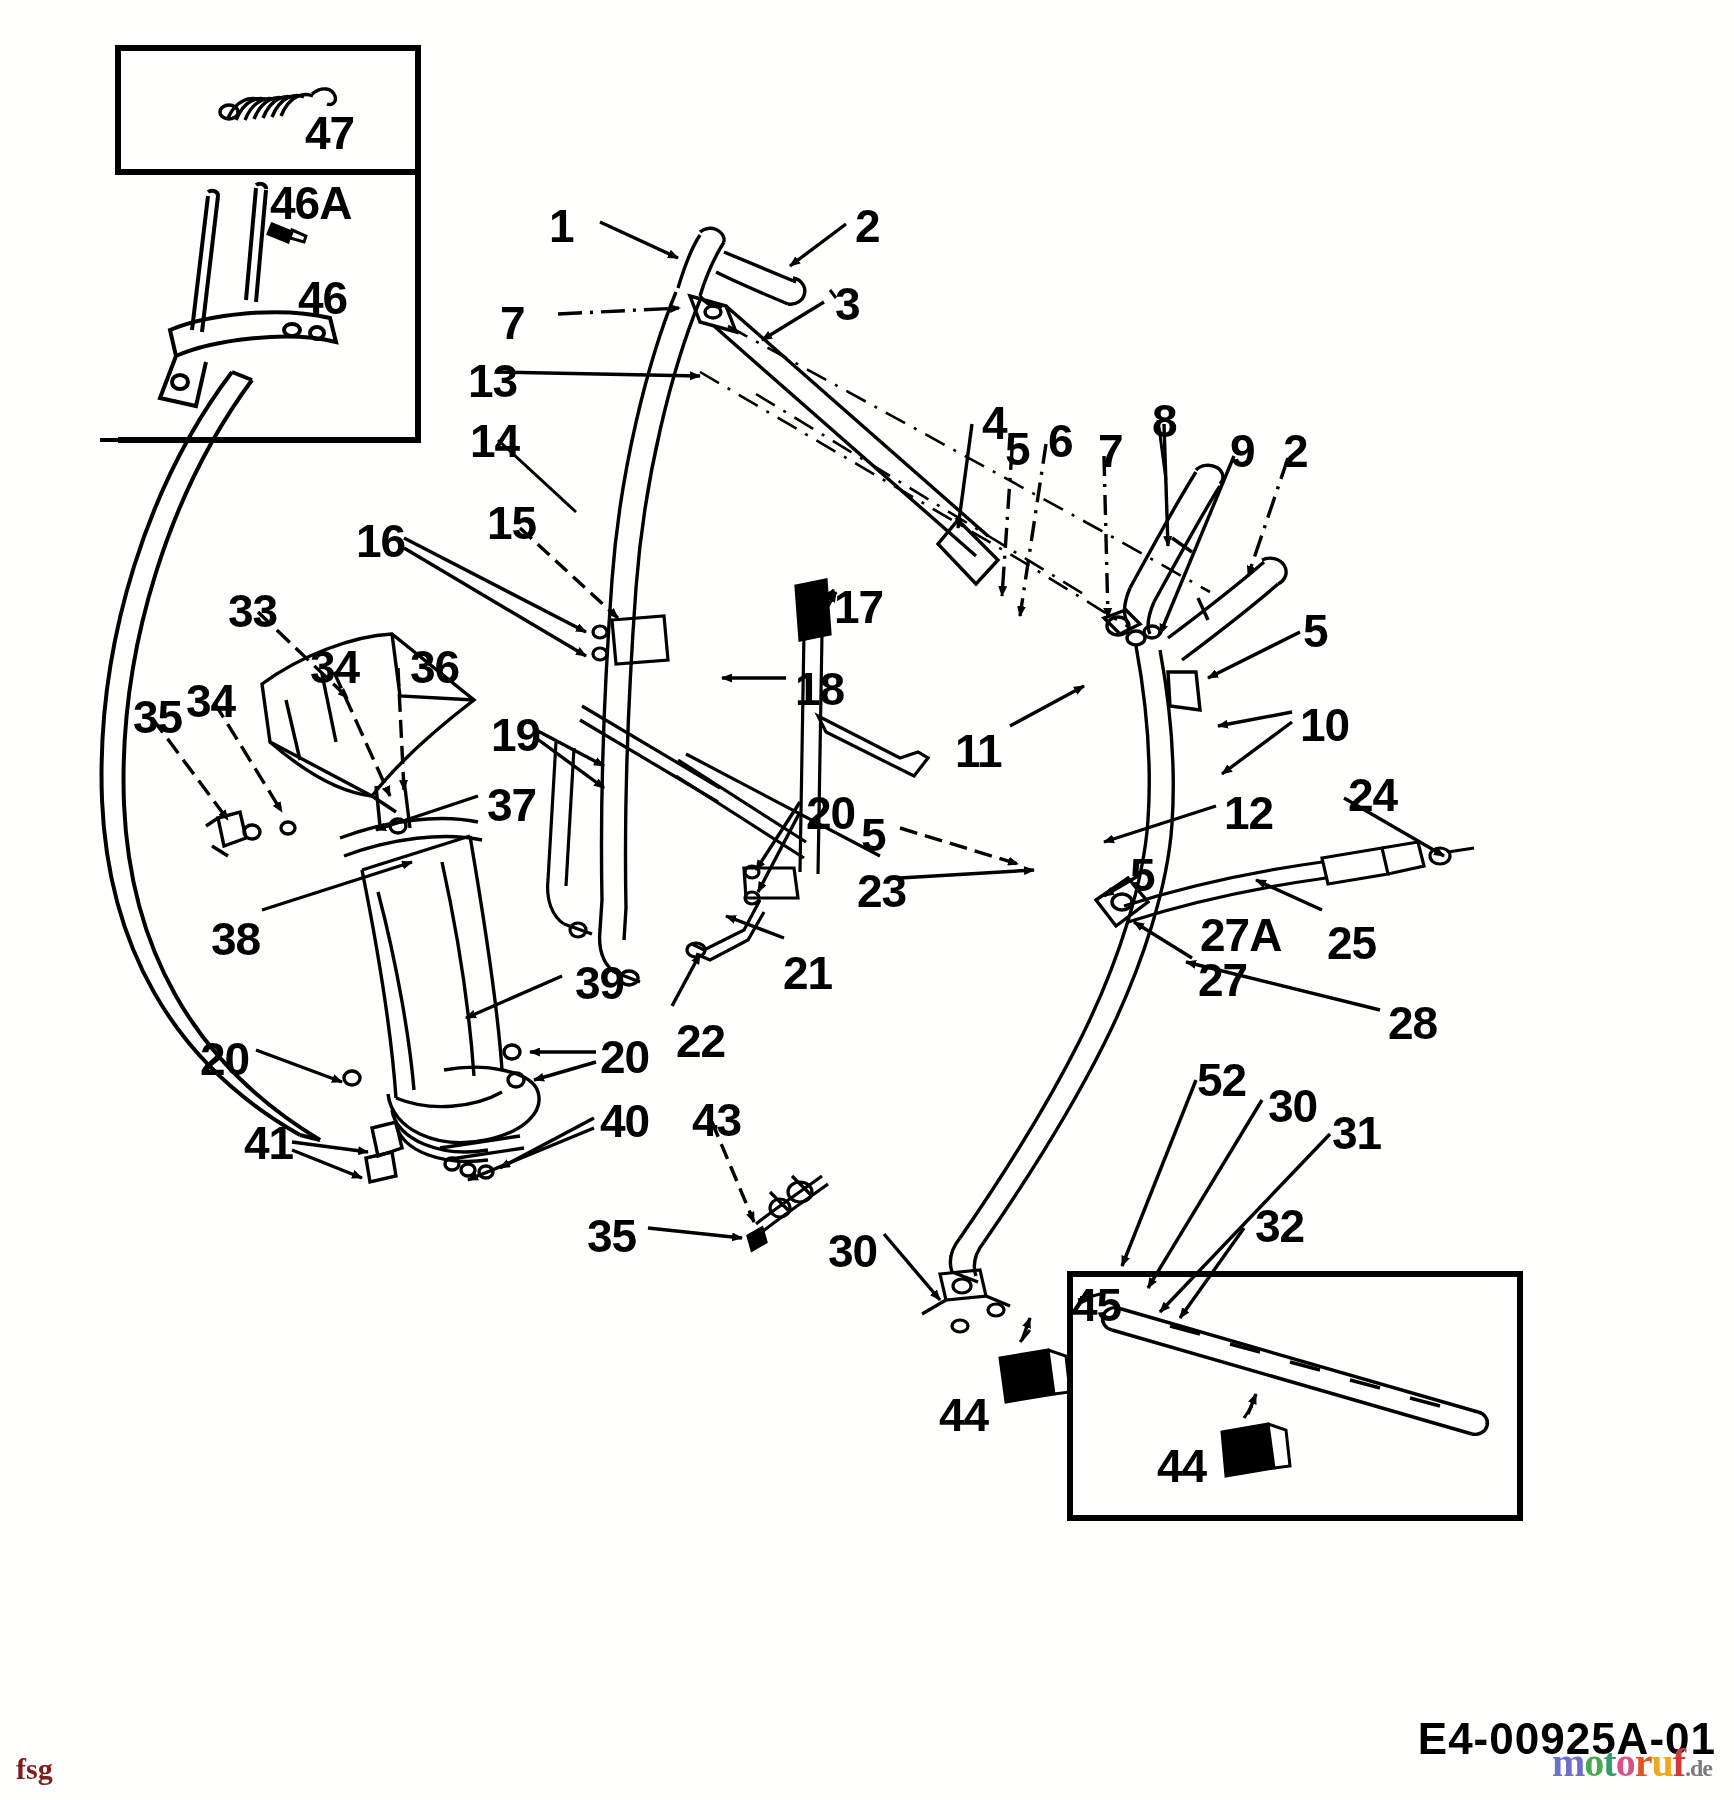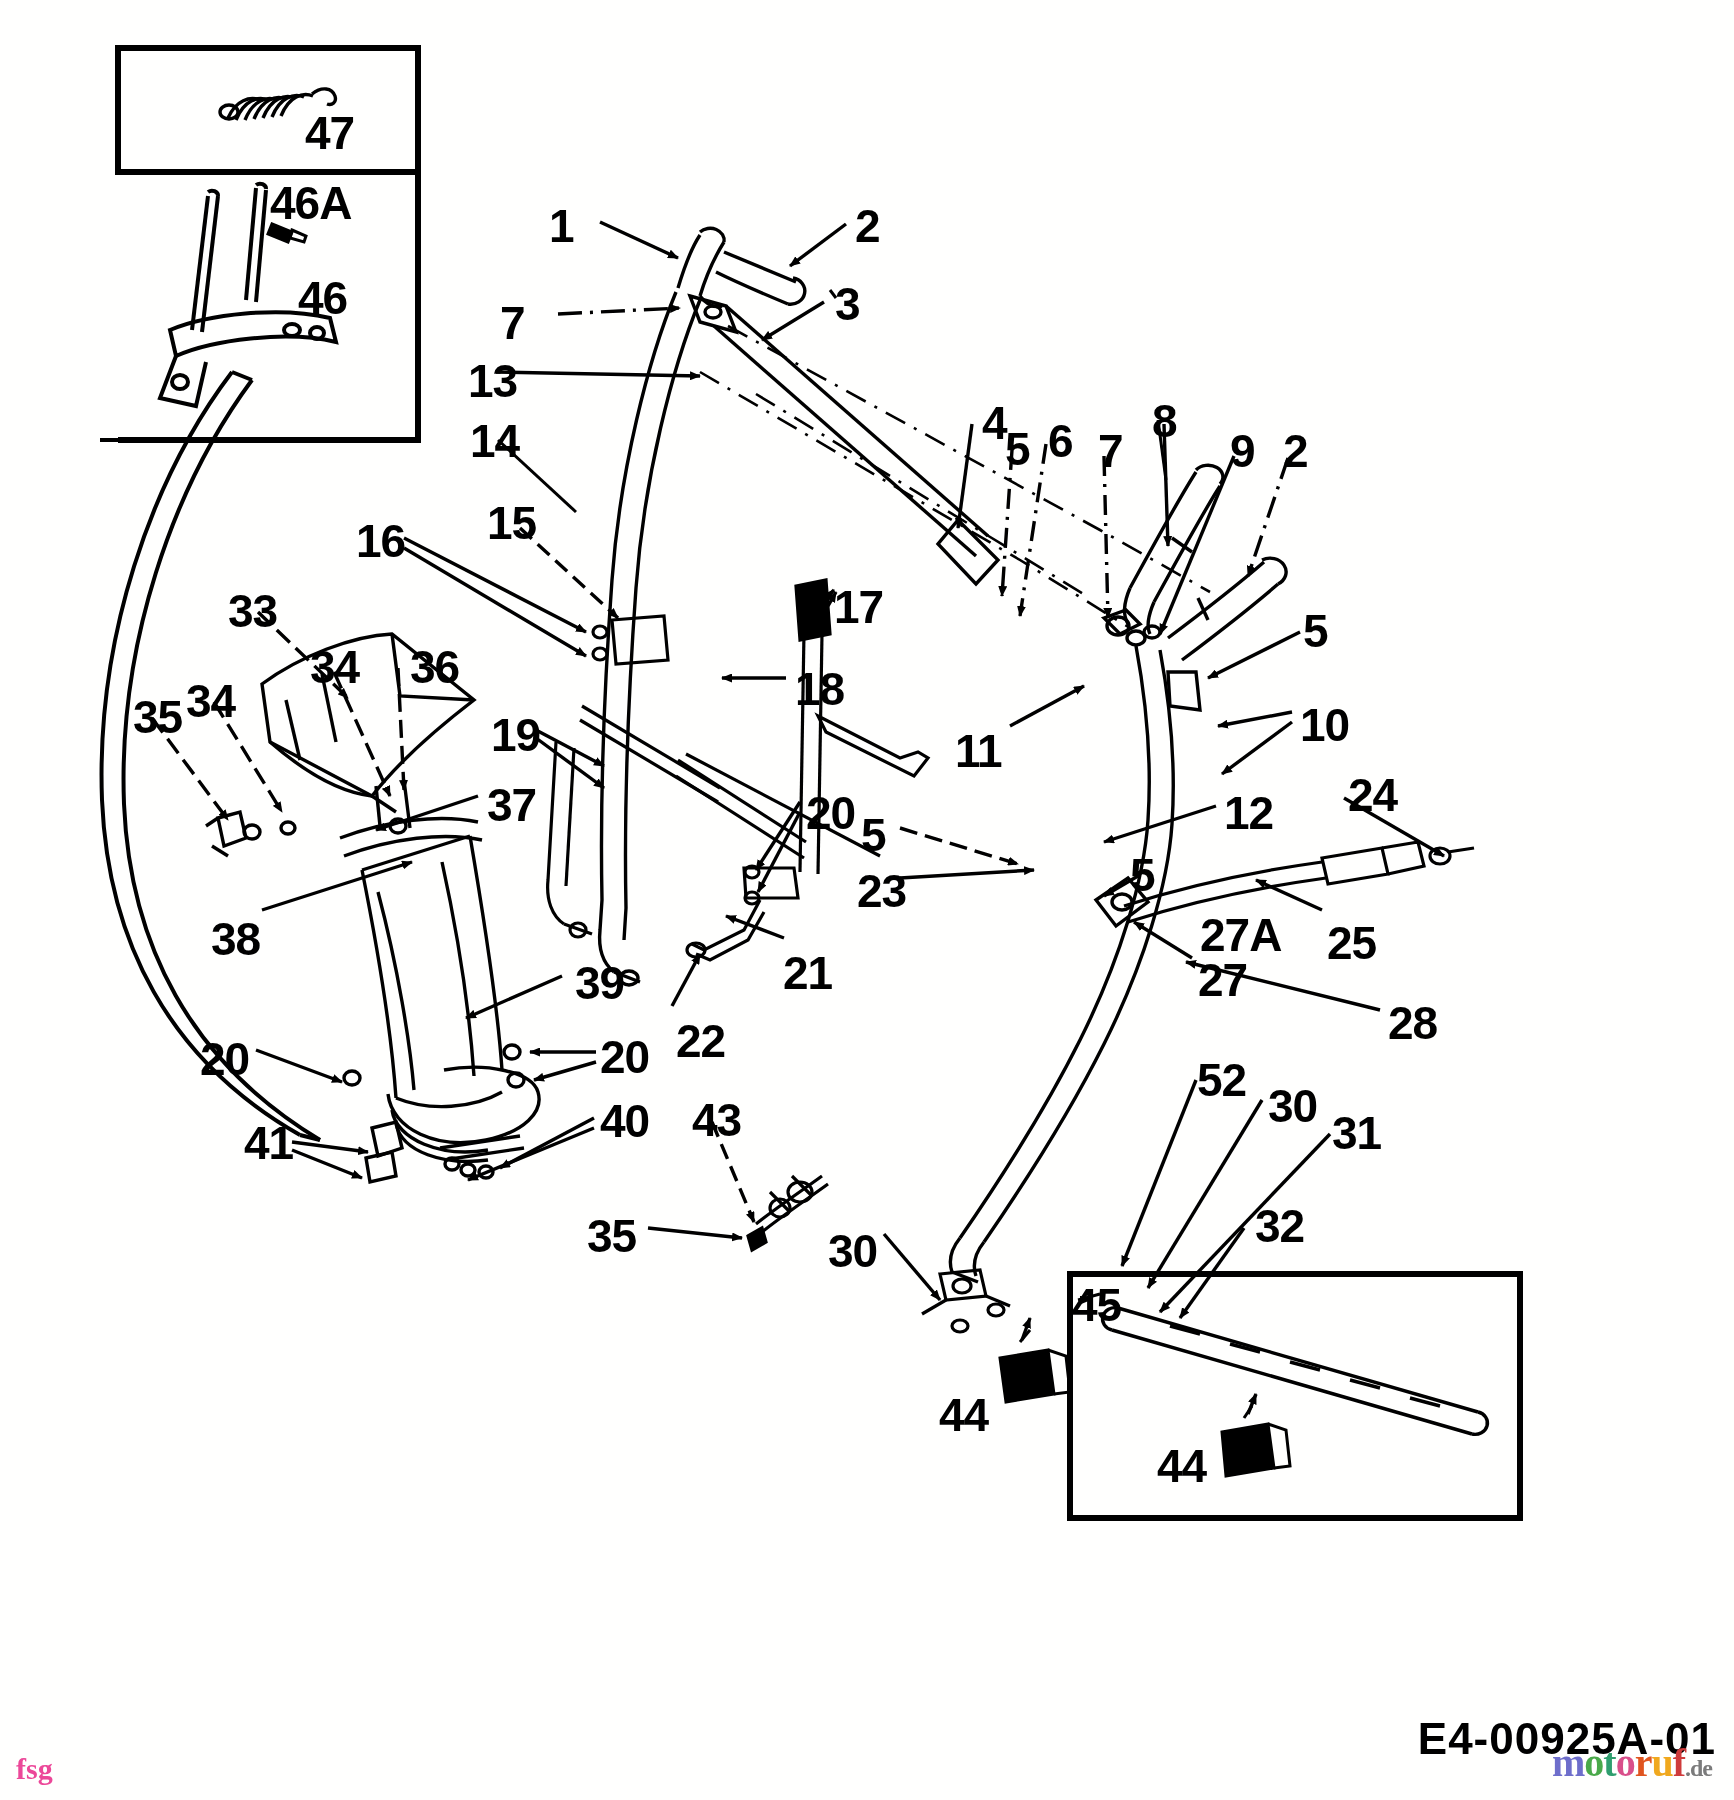--- a/index.html
+++ b/index.html
@@ -31,21 +31,21 @@
     letter-spacing:1px;
     color:#000;
     white-space:nowrap;
   }
   .fsg{
     position:absolute;
     left:16px;bottom:14px;
     font-family:"Liberation Serif", serif;
     font-weight:700;
     font-size:30px;
-    color:#ec4899;
+    color:#7f1d1d;
   }
   .wm{
     position:absolute;
     right:22px;bottom:14px;
     font-family:"Liberation Serif", serif;
     font-size:40px;
     font-weight:700;
     white-space:nowrap;
     letter-spacing:-1px;
   }

